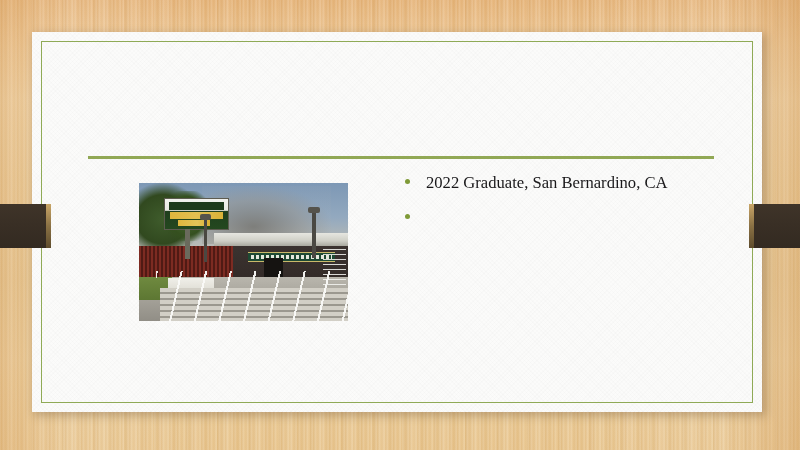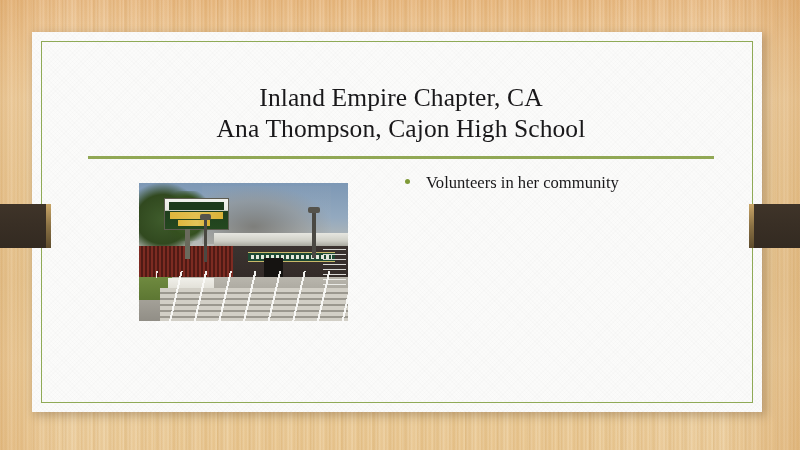--- a/index.html
+++ b/index.html
@@ -307,24 +307,20 @@
   <div class="card"></div>
   <div class="card-inner-border"></div>
 
   <div class="ribbon ribbon-left">
     <span class="ribbon-tip"></span>
   </div>
   <div class="ribbon ribbon-right">
     <span class="ribbon-tip"></span>
   </div>
 
-  <div class="title-block">
-    <span class="title-line">Inland Empire Chapter, CA</span>
-    <span class="title-line">Ana Thompson, Cajon High School</span>
-  </div>
   <div class="title-rule"></div>
 
   <div class="photo">
     <span class="ph-sky"></span>
     <span class="ph-cloud"></span>
     <span class="ph-tree"></span>
     <span class="ph-tree2"></span>
     <span class="ph-roof"></span>
     <span class="ph-building"></span>
     <span class="ph-redfence"></span>
@@ -343,17 +339,20 @@
     <span class="ph-ground"></span>
     <span class="ph-grass"></span>
     <span class="ph-planter"></span>
     <span class="ph-steps"></span>
     <span class="ph-rails"></span>
     <span class="ph-rail-right"></span>
   </div>
 
   <div class="bullets">
     <div class="bullet-item">
-      <span class="bullet-dot"><i></i></span><span class="bullet-text">Volunteers in her community</span>
+      <span class="bullet-dot"><i></i></span><span class="bullet-text">2022 Graduate, San Bernardino, CA</span>
+    </div>
+    <div class="bullet-item">
+      <span class="bullet-dot"><i></i></span>
     </div>
   </div>
 
 </div>
 
 </body></html>

